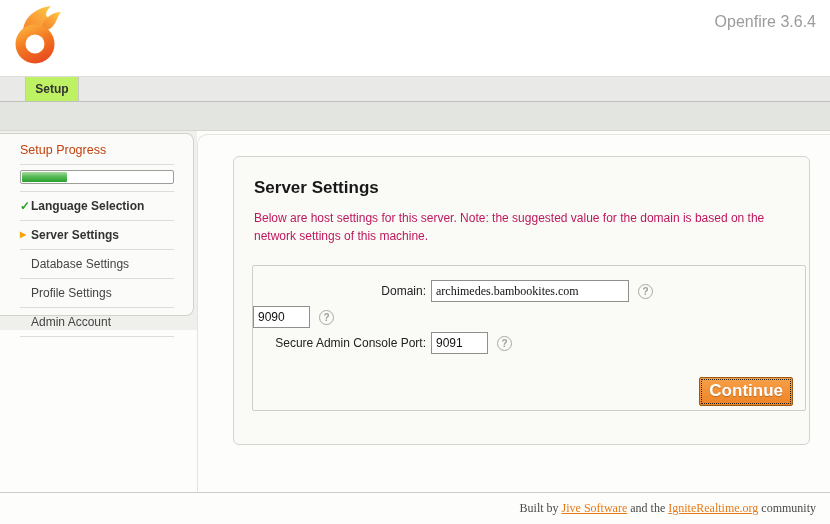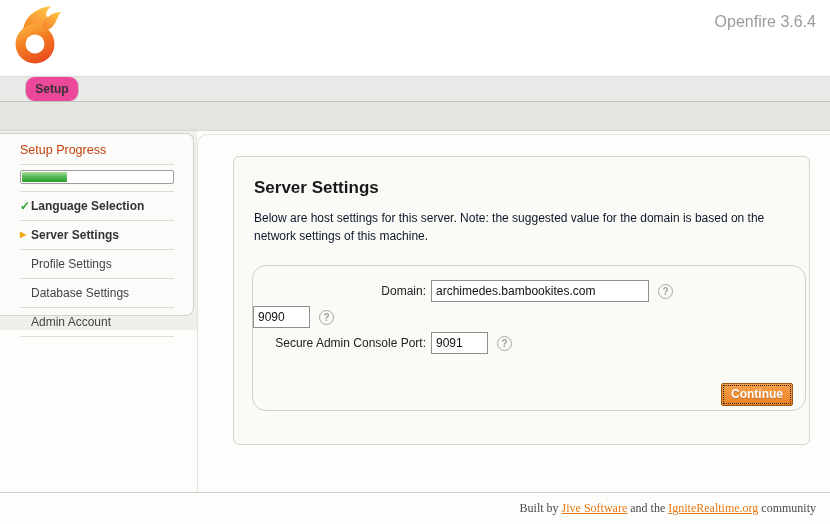--- a/index.html
+++ b/index.html
@@ -23,24 +23,23 @@
     font-size: 16px; color: #9b9b9b;
   }
 
   
   .tabbar {
     position: absolute; left: 0; top: 76px; width: 830px; height: 26px;
     background: #e9e9e7; border-top: 1px solid #dcdcda; border-bottom: 1px solid #c0c0bc;
   }
   .tab-active {
     position: absolute; left: 25px; top: 0; width: 54px; height: 24px;
-    background: #ec4899; border-left: 1px solid #c6c6c2; border-right: 1px solid #c6c6c2;
+    background: #bef264; border-left: 1px solid #c6c6c2; border-right: 1px solid #c6c6c2;
     text-align: center; line-height: 24px; font-size: 12px; font-weight: bold; color: #333;
     cursor: pointer;
-    border-radius: 9px;
   }
   .subnav {
     position: absolute; left: 0; top: 102px; width: 830px; height: 29px;
     background: #e3e5e1; border-bottom: 1px solid #d5d7d3;
   }
 
   
   .sidebar-bg { position: absolute; left: 0; top: 131px; width: 197px; height: 199px; background: #eff0ec; }
   .sidebar-card {
     position: absolute; left: 0; top: 133px; width: 194px; height: 183px;
@@ -72,43 +71,43 @@
     position: absolute; left: 197px; top: 134px; width: 680px; height: 420px;
     background: #fdfdfb; border-top: 1px solid #e4e4e0; border-left: 1px solid #e4e4e0;
     border-radius: 10px 0 0 0;
   }
   .panel {
     position: absolute; left: 233px; top: 156px; width: 577px; height: 289px;
     background: #fafaf7; border: 1px solid #d4d4ce; border-radius: 6px;
     padding: 0 20px;
   }
   .panel h1 { margin-top: 21px; font-size: 17px; font-weight: bold; color: #181818; }
-  .panel p { margin-top: 11px; width: 534px; font-size: 12px; line-height: 1.5; color: #0f172a; }
+  .panel p { margin-top: 11px; width: 534px; font-size: 12px; line-height: 1.5; color: #be185d; }
   .formbox {
     position: absolute; left: 18px; top: 108px; width: 554px; height: 146px;
-    border: 1px solid #cfcfc9; border-radius: 14px; padding-top: 14px;
+    border: 1px solid #cfcfc9; border-radius: 2px; padding-top: 14px;
   }
   .frow { display: flex; align-items: center; height: 22px; margin-bottom: 4px; }
   .flabel { width: 178px; flex: 0 0 178px; text-align: right; padding-right: 5px; font-size: 12px; color: #222; }
   .tinput {
     height: 22px; border: 1px solid #8f8f8b; background: #fff; color: #111;
     font-family: "Liberation Sans", sans-serif; font-size: 12px; padding: 2px 4px;
   }
-  .w-domain { width: 218px; }
+  .w-domain { width: 198px; font-family: Liberation Serif, serif; }
   .w-port { width: 57px; }
   .help {
     margin-left: 9px; width: 15px; height: 15px; flex: 0 0 15px;
     border: 1px solid #a8a8a4; border-radius: 50%;
     color: #9e9e9a; font-size: 10px; font-weight: bold; line-height: 13px; text-align: center;
     cursor: pointer;
   }
   .btn-continue {
     position: absolute; right: 12px; bottom: 4px;
     padding: 3px 9px 4px; font-family: "Liberation Sans", sans-serif;
-    font-size: 12px; font-weight: bold; color: #fff;
+    font-size: 17px; font-weight: bold; color: #fff;
     background: linear-gradient(#f6a04a, #ee8325);
     border: 1px solid #9c5a10; border-radius: 2px;
     outline: 1px dotted #222; outline-offset: -3px;
     text-shadow: 0 1px 1px rgba(120,60,0,0.45);
     cursor: pointer;
   }
 
   
   .footer {
     position: absolute; left: 0; top: 492px; width: 830px; height: 32px;
@@ -160,25 +159,25 @@
     <div class="sp-item bold">
       <span class="sp-ico ico-check">✓</span>
       <span>Language Selection</span>
     </div>
     <div class="sp-item bold">
       <span class="sp-ico ico-arrow">▶</span>
       <span>Server Settings</span>
     </div>
     <div class="sp-item">
       <span class="sp-ico"></span>
-      <span>Profile Settings</span>
+      <span>Database Settings</span>
     </div>
     <div class="sp-item">
       <span class="sp-ico"></span>
-      <span>Database Settings</span>
+      <span>Profile Settings</span>
     </div>
     <div class="sp-item">
       <span class="sp-ico"></span>
       <span>Admin Account</span>
     </div>
   </div>
 
   <div class="main-bg"></div>
   <div class="panel">
     <h1>Server Settings</h1>

